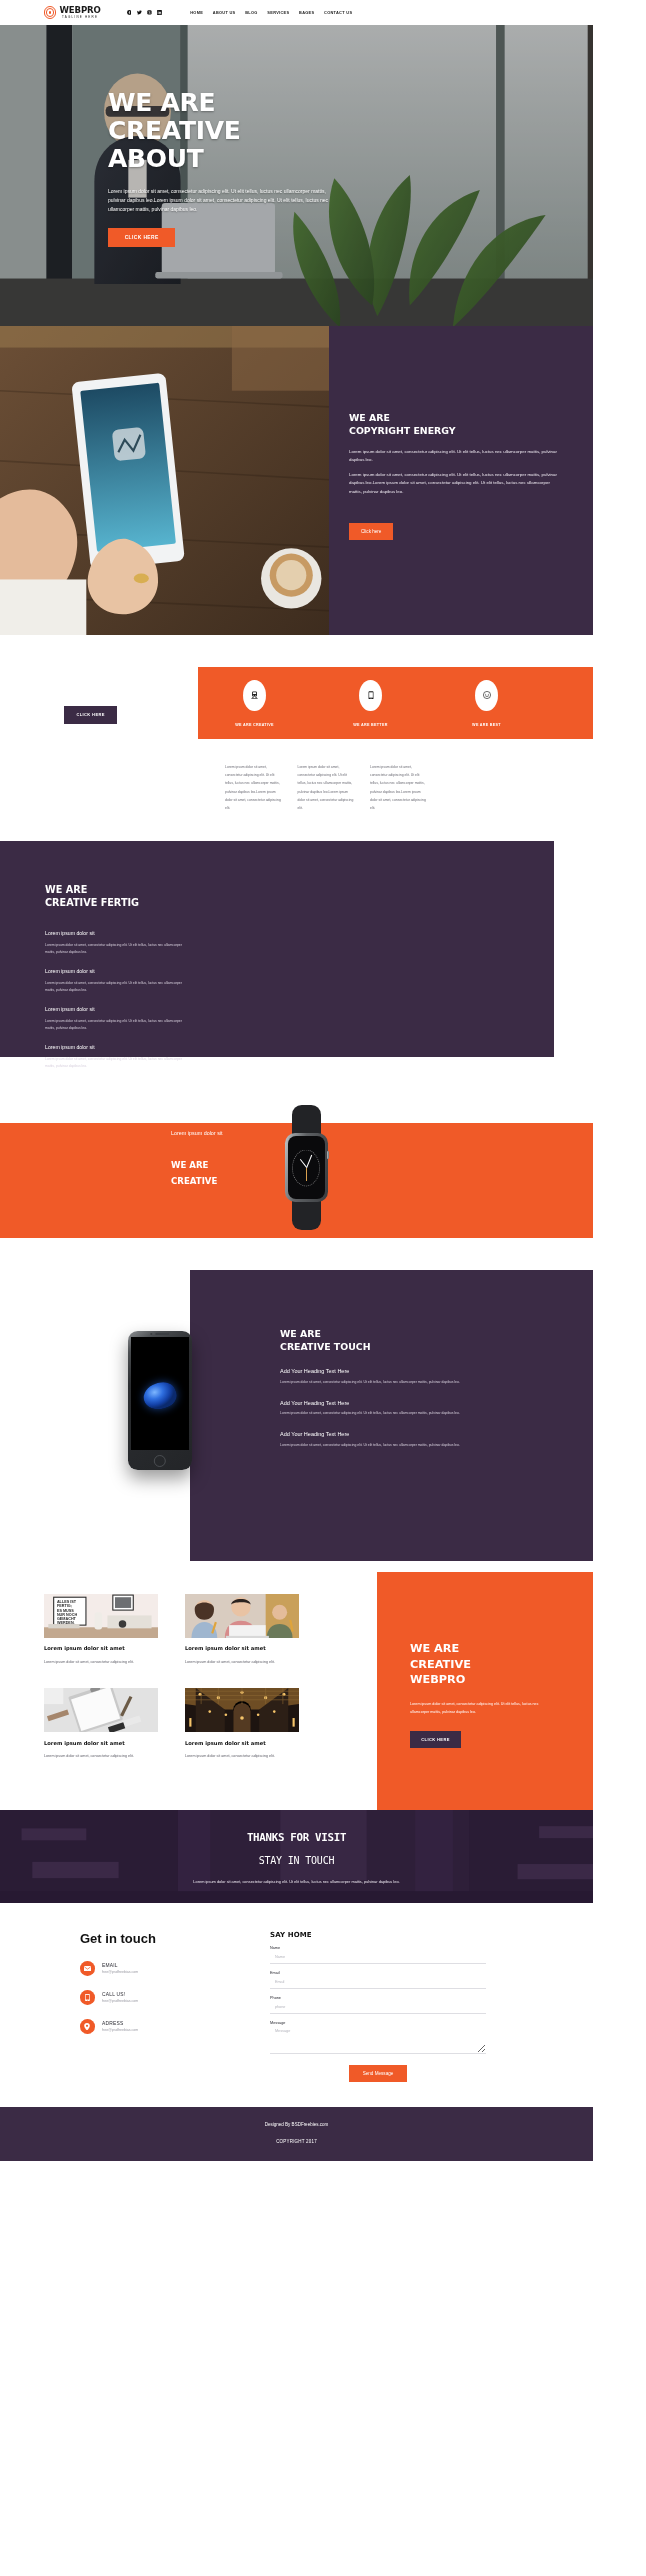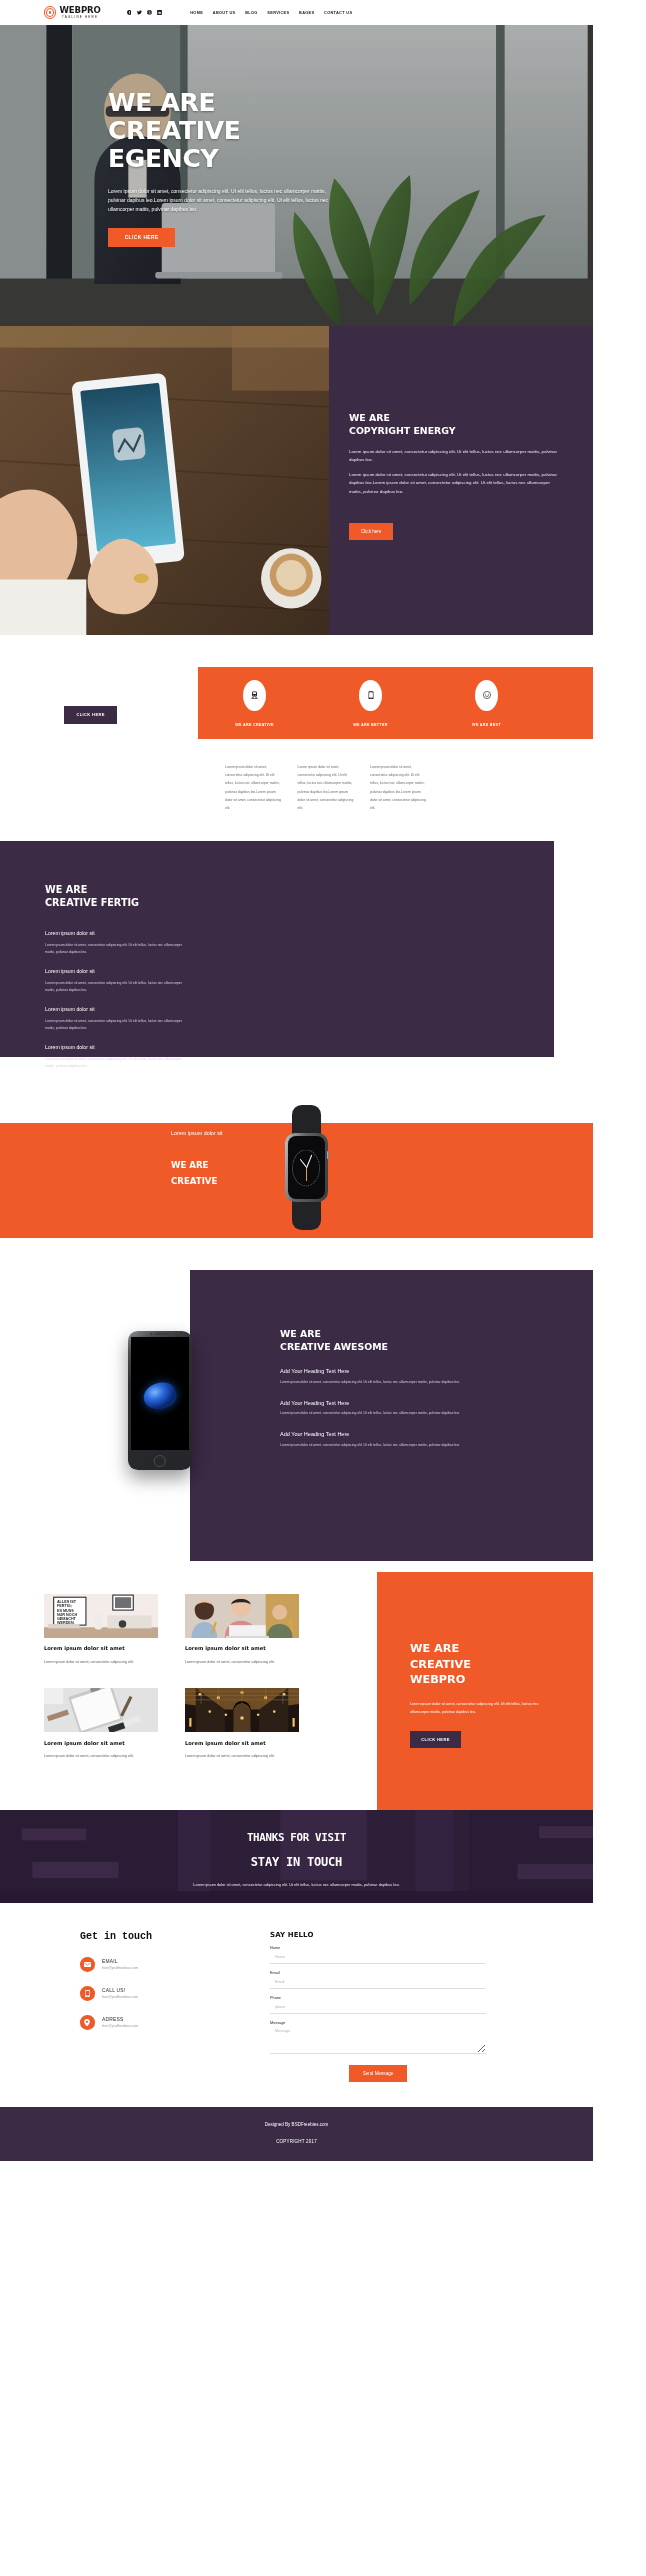--- a/index.html
+++ b/index.html
@@ -336,31 +336,31 @@
     background: #4c1d95; text-align: center;
   }
   .thanks .bg { position: absolute; inset: 0; }
   .thanks .content { position: relative; z-index: 3; padding-top: 20.5px; }
   .thanks h2 {
     font-family: "DejaVu Sans Mono", monospace;
     color: #fff; font-size: 10.8px; font-weight: 700; letter-spacing: -0.3px;
   }
   .thanks h3 {
     font-family: "DejaVu Sans Mono", monospace;
-    color: #fff; font-size: 12px; font-weight: 700; margin-top: 10.8px;
+    color: #fff; font-size: 10px; font-weight: 400; margin-top: 10.8px;
     letter-spacing: -0.2px;
   }
   .thanks p { color: #efeaf2; font-size: 3.9px; margin-top: 13px; }
 
   
   .contact { background: #fff; padding: 28px 0 25px; display: flex; }
   .contact-left { width: 270px; padding-left: 80px; }
   .contact-left h2 {
-    font-family: Liberation Mono, monospace;
-    font-size: 10px; font-weight: 700; color: #111;
+    font-family: Liberation Sans, sans-serif;
+    font-size: 13px; font-weight: 700; color: #111;
   }
   .contact-item { display: flex; align-items: center; gap: 7.5px; margin-top: 14.6px; }
   .contact-ic {
     width: 14.6px; height: 14.6px; border-radius: 50%; background: #f05a28;
     display: flex; align-items: center; justify-content: center; flex: none;
   }
   .ci-title { font-size: 4.9px; color: #2b2b33; letter-spacing: 0.2px; }
   .ci-sub { font-size: 3.6px; color: #9b9ba4; margin-top: 2.2px; }
   .contact-right { flex: 1; padding-right: 107px; }
   .contact-right h2 {
@@ -477,21 +477,21 @@
           <path d="M840 560c10-120 86-196 172-208-52 76-118 160-172 208z"></path>
           <path d="M630 560c-58-52-96-140-84-214 50 54 92 142 84 214z"></path>
         </g>
         <rect width="1200" height="558" fill="#2a2f33" opacity=".26"></rect>
       </svg>
     </div>
     <div class="hero-inner">
       <h1>
         <span>WE ARE</span><br>
         <span>CREATIVE</span><br>
-        <span>EGENCY</span>
+        <span>ABOUT</span>
       </h1>
       <p>Lorem ipsum dolor sit amet, consectetur adipiscing elit. Ut elit tellus, luctus nec ullamcorper mattis, pulvinar dapibus leo.Lorem ipsum dolor sit amet, consectetur adipiscing elit. Ut elit tellus, luctus nec ullamcorper mattis, pulvinar dapibus leo.</p>
       <button class="btn-orange">CLICK HERE</button>
     </div>
   </div>
 
   <div class="split">
     <div class="media">
       <svg width="329" height="309" viewBox="0 0 610 573" preserveAspectRatio="none">
         <defs>
@@ -644,21 +644,21 @@
         <div class="crown"></div>
       </div>
     </div>
   </div>
 
   <div class="phone-sec">
     <div class="phone-dark">
       <div class="inner">
         <h2>
           <span>WE ARE</span><br>
-          <span>CREATIVE AWESOME</span>
+          <span>CREATIVE TOUCH</span>
         </h2>
         <div class="phone-item">
           <h3>Add Your Heading Text Here</h3>
           <p>Lorem ipsum dolor sit amet, consectetur adipiscing elit. Ut elit tellus, luctus nec ullamcorper mattis, pulvinar dapibus leo.</p>
         </div>
         <div class="phone-item">
           <h3>Add Your Heading Text Here</h3>
           <p>Lorem ipsum dolor sit amet, consectetur adipiscing elit. Ut elit tellus, luctus nec ullamcorper mattis, pulvinar dapibus leo.</p>
         </div>
         <div class="phone-item">
@@ -853,21 +853,21 @@
               <circle cx="6" cy="6" r="2.3" fill="#f05a28"></circle>
             </svg>
         </span>
         <span>
           <span class="ci-title" style="display:block">ADRESS</span>
           <span class="ci-sub" style="display:block">free@psdfreebias.com</span>
         </span>
       </div>
     </div>
     <div class="contact-right">
-      <h2>SAY HELLO</h2>
+      <h2>SAY HOME</h2>
       <div class="field">
         <label>Name</label>
         <input type="text" placeholder="Name" style="">
       </div>
       <div class="field">
         <label>Email</label>
         <input type="text" placeholder="Email" style="">
       </div>
       <div class="field">
         <label>Phone</label>

